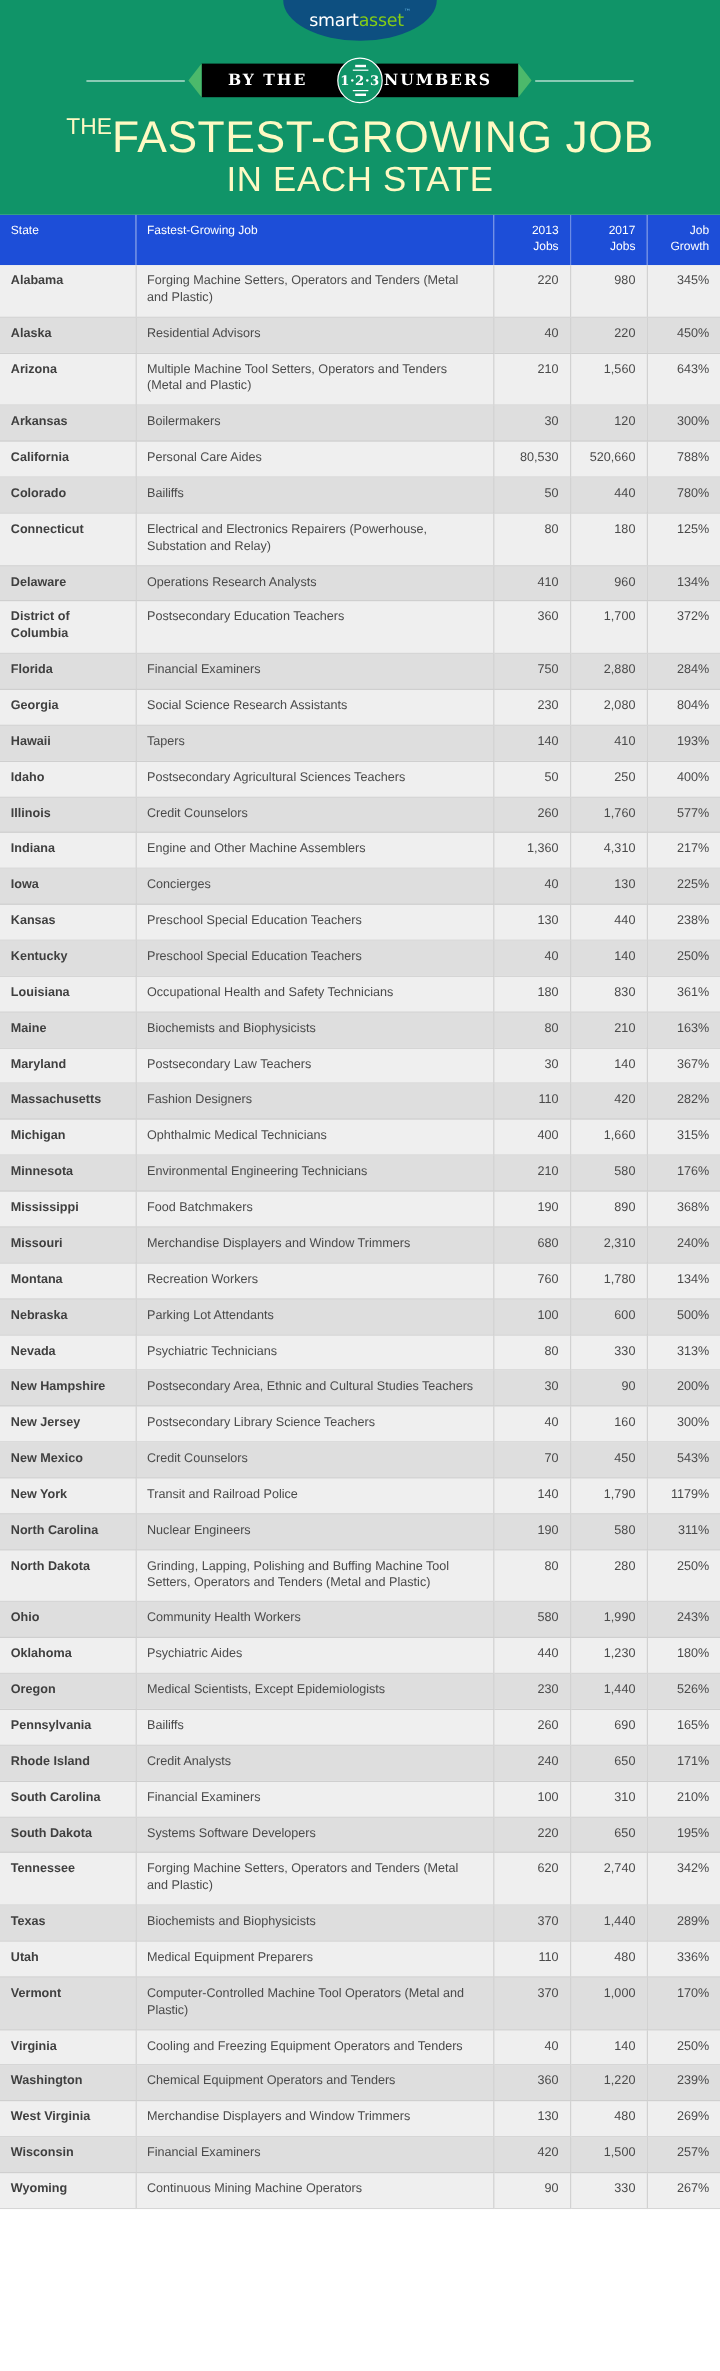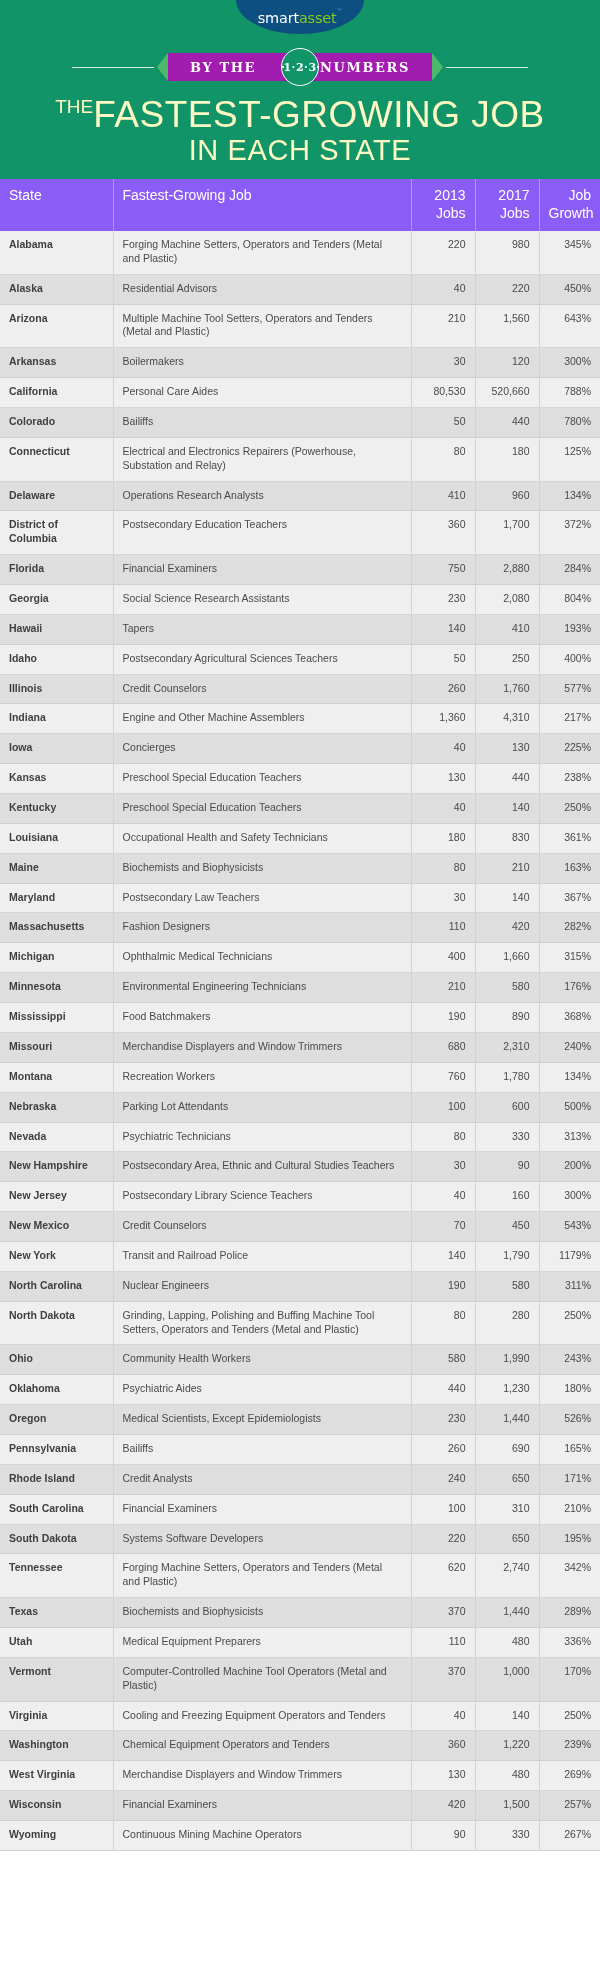--- a/index.html
+++ b/index.html
@@ -72,21 +72,21 @@
     width: 82px;
     height: 1px;
     background: #ffffff;
     opacity: .85;
     flex: none;
   }
   .ribbon-rule.left { margin-right: 14px; }
   .ribbon-rule.right { margin-left: 14px; }
 
   .ribbon {
-    background: #a21caf;
+    background: #000000;
     height: 28px;
     display: flex;
     align-items: center;
     justify-content: center;
     position: relative;
     padding: 0 22px;
     flex: none;
   }
   .ribbon::before,
   .ribbon::after {
@@ -123,21 +123,21 @@
     top: 50%;
     transform: translate(-50%, -50%);
     width: 38px;
     height: 38px;
     border-radius: 50%;
     border: 1.6px solid #ffffff;
     background: #109468;
     display: flex;
     align-items: center;
     justify-content: center;
-    flex-direction: row;
+    flex-direction: column;
   }
   .badge-bar {
     width: 13px;
     height: 1.3px;
     background: #ffffff;
     margin: 1px 0;
   }
   .badge-bar.short { width: 9px; }
   .badge-123 {
     color: #ffffff;
@@ -177,23 +177,23 @@
     font-family: "Liberation Sans", sans-serif;
   }
 
   
   table.data {
     width: 600px;
     border-collapse: collapse;
     table-layout: fixed;
   }
   table.data thead th {
-    background: #8b5cf6;
+    background: #1d4ed8;
     color: #ffffff;
-    font-size: 14px;
+    font-size: 10px;
     font-weight: normal;
     text-align: left;
     vertical-align: top;
     padding: 8px 9px 9px 9px;
     line-height: 1.25;
     border-right: 1px solid rgba(255,255,255,.35);
   }
   table.data thead th.num {
     text-align: right;
   }

